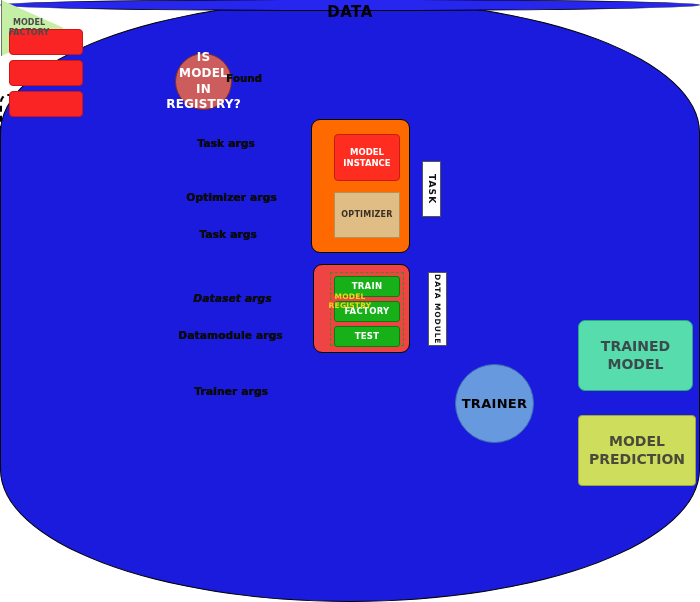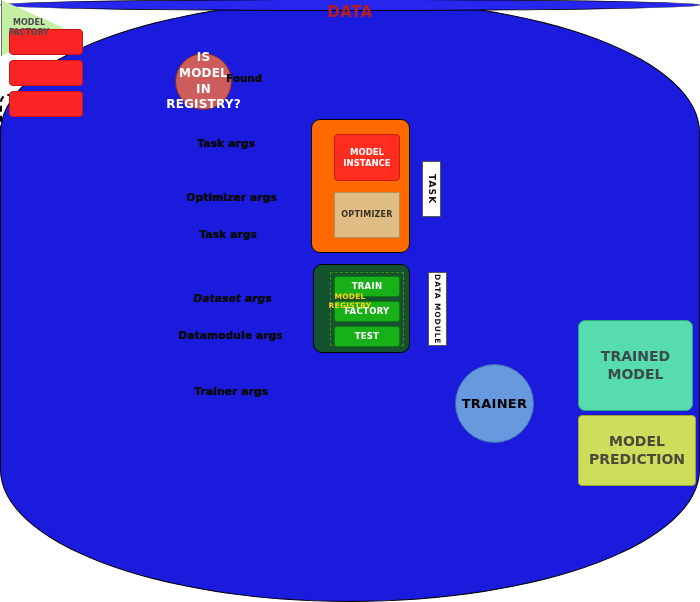--- a/index.html
+++ b/index.html
@@ -60,49 +60,49 @@
      align-items:center;justify-content:center;line-height:1.25;}
   #optimizer{position:absolute;left:22px;top:72px;width:64px;height:44px;
      background:#e0bd84;border:1px solid #b2915c;border-radius:0;color:#3a3025;
      font-size:8px;font-weight:bold;display:flex;align-items:center;
      justify-content:center;letter-spacing:.2px;}
   #task-tag{left:422px;top:161px;width:19px;height:56px;background:#ffffff;
      border:1.5px solid #555;}
   #task-tag .vtxt{writing-mode:vertical-rl;font-size:9px;letter-spacing:1.1px;color:#111;}
 
   
-  #dm-box{left:313px;top:264px;width:97px;height:89px;background:#14532d;
+  #dm-box{left:313px;top:264px;width:97px;height:89px;background:#ef4444;
      border:1.6px solid #000;border-radius:9px;}
   #dm-inner{position:absolute;left:16px;top:7px;width:74px;height:74px;
      border:1.4px dashed #3d8f14;box-sizing:border-box;padding:3px;}
   .dm-item{height:19px;margin-bottom:4px;background:#18b018;border:1px solid #0d7a0d;
      border-radius:3px;color:#ffffff;font-size:8.5px;font-weight:bold;
      display:flex;align-items:center;justify-content:center;letter-spacing:.3px;}
   #dm-tag{left:428px;top:272px;width:19px;height:74px;background:#ffffff;
      border:1.5px solid #555;}
   #dm-tag .vtxt{writing-mode:vertical-rl;font-size:7.5px;letter-spacing:.9px;color:#111;}
 
   
   #trainer{left:455px;top:364px;width:79px;height:79px;background:#6699dd;
      border:1.6px solid #3d6fae;border-radius:50%;color:#000000;font-size:13px;
      letter-spacing:.3px;}
 
   
-  #trained-model{left:578px;top:320px;width:115px;height:91px;background:#57dcae;
+  #trained-model{left:578px;top:320px;width:115px;height:71px;background:#57dcae;
      border:1.5px solid #2aa77c;border-radius:7px;color:#3b4a4a;font-size:14px;
      flex-direction:column;line-height:1.25;}
   #model-prediction{left:578px;top:415px;width:118px;height:71px;background:#cfdd5c;
      border:1.5px solid #9aa733;border-radius:4px;color:#4a4a3a;font-size:14px;
      flex-direction:column;line-height:1.25;}
 
   
   #data-box{left:457px;top:483px;width:90px;height:116px;background:#ffffff;
      border:2px dashed #000;border-radius:8px;box-sizing:border-box;}
   #data-title{position:absolute;left:0;top:3px;width:100%;text-align:center;
-     font-size:15px;font-weight:bold;color:#b91c1c;letter-spacing:.5px;}
+     font-size:15px;font-weight:bold;color:#000000;letter-spacing:.5px;}
   .data-bar{position:absolute;left:9px;width:72px;height:24px;background:#fb2424;
      border:1px solid #cf1414;border-radius:4px;}
 
   
   .alabel{position:absolute;font-size:10.5px;font-weight:bold;color:#0d0d0d;
      letter-spacing:.2px;white-space:nowrap;text-shadow:0.6px 0 0 #000;}
 </style>
 </head>
 <body>
 

